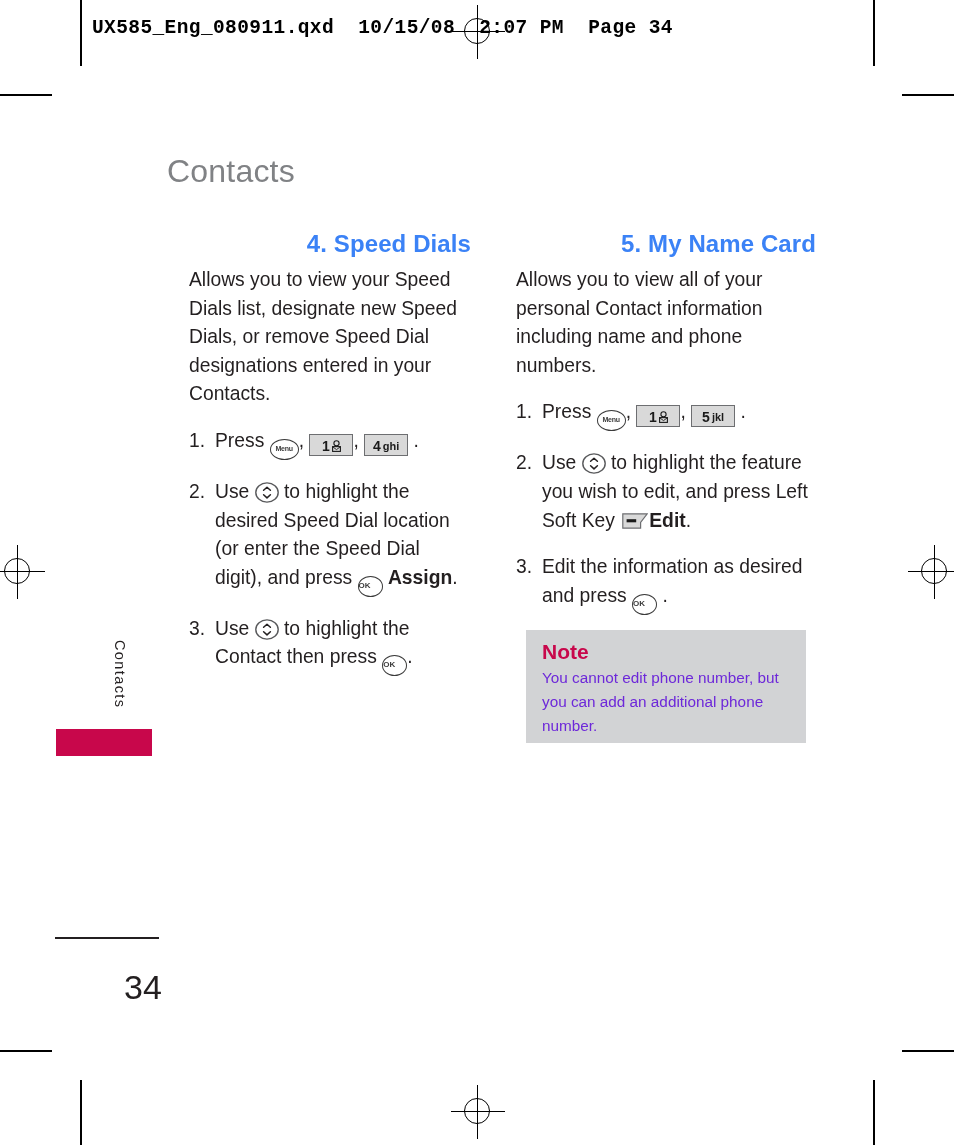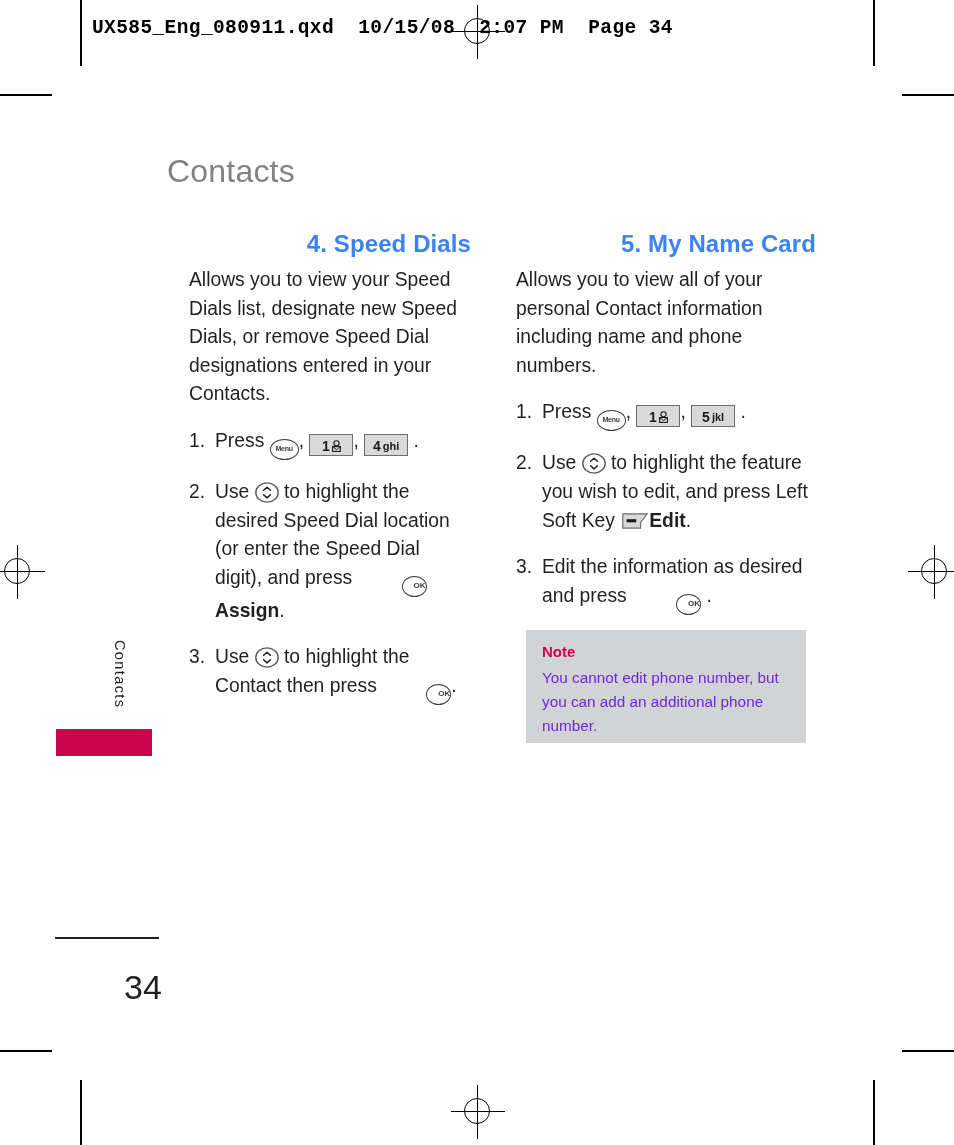--- a/index.html
+++ b/index.html
@@ -145,26 +145,25 @@
     vertical-align: -4px;
   }
 
   .key-ok {
     width: 23px; height: 19px;
     border: 1.4px solid #3b3b3b;
     border-radius: 50%;
     background: #ffffff;
     font-size: 8px;
     font-weight: bold;
-    text-align: right;
+    text-align: left;
     line-height: 18px;
     color: #3b3b3b;
     letter-spacing: 0px;
     vertical-align: -4px;
-    margin-left: 44px;
   }
 
   .key-num {
     min-width: 34px;
     height: 20px;
     border: 1.2px solid #6d6e71;
     background: #d9d9d9;
     padding: 0 4px;
     text-align: center;
     line-height: 19px;
@@ -205,21 +204,21 @@
     left: 526px;
     top: 630px;
     width: 280px;
     height: 113px;
     background: #d2d3d5;
     box-sizing: border-box;
     padding: 12px 16px 0 16px;
   }
   .note-title {
     margin: 0 0 4px 0;
-    font-size: 15px;
+    font-size: 21px;
     font-weight: bold;
     color: #c8074b;
     line-height: 20px;
   }
   .note-body {
     margin: 0;
     font-size: 15.3px;
     line-height: 24px;
     color: #6d28d9;
   }

